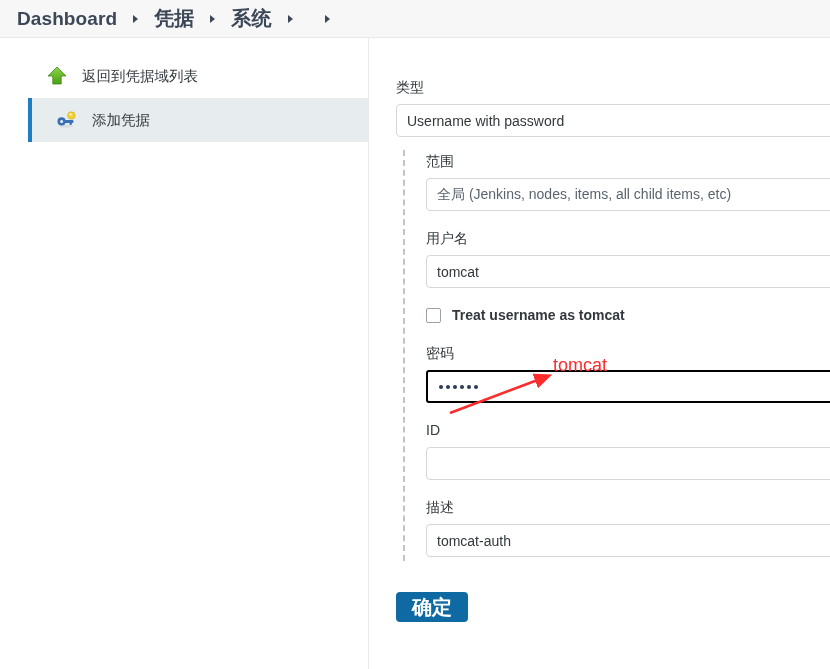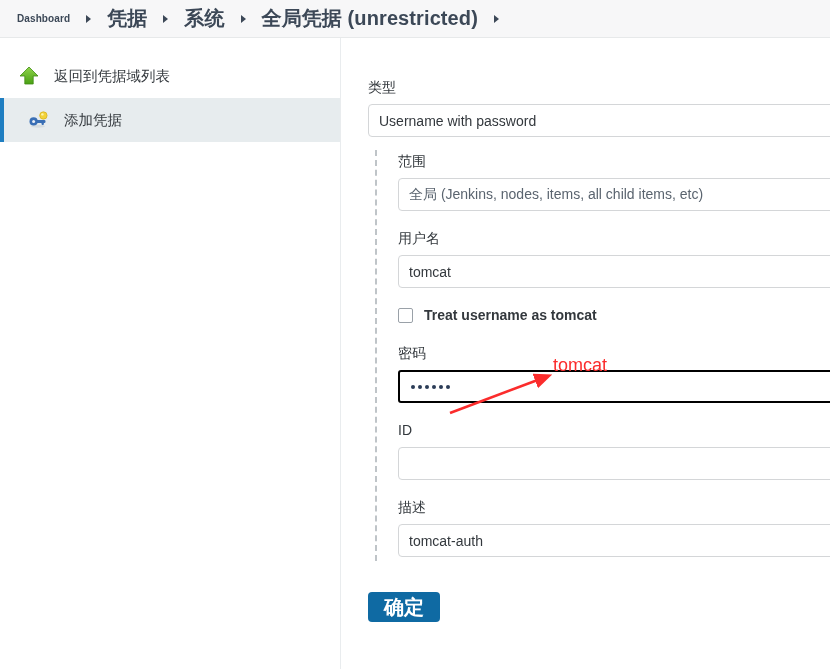--- a/index.html
+++ b/index.html
@@ -20,21 +20,21 @@
   #app-header {
     height: 38px;
     background: #f7f7f8;
     border-bottom: 1px solid #e7e9ea;
     display: flex;
     align-items: center;
     padding-left: 17px;
     box-sizing: border-box;
   }
   .crumb {
-    font-size: 10px;
+    font-size: 19px;
     font-weight: bold;
     color: #3c4857;
     letter-spacing: 0.1px;
     white-space: nowrap;
   }
   .crumb-cn { font-size: 20px; }
   .crumb-sep {
     width: 0;
     height: 0;
     border-left: 5px solid #3c4857;
@@ -42,20 +42,21 @@
     border-bottom: 4px solid transparent;
     margin: 0 16px;
     flex: none;
   }
 
   
   #page-body {
     display: flex;
     height: 631px;
     position: relative;
+    margin-left: 28px;
   }
 
   
   #sidebar {
     width: 341px;
     flex: none;
     border-right: 1px solid #e9ecee;
     box-sizing: border-box;
     padding-top: 16px;
     background: #ffffff;
@@ -219,21 +220,20 @@
 </head>
 <body>
 
 <div id="app-header">
   <span class="crumb">Dashboard</span>
   <span class="crumb-sep"></span>
   <span class="crumb crumb-cn">凭据</span>
   <span class="crumb-sep"></span>
   <span class="crumb crumb-cn">系统</span>
   <span class="crumb-sep"></span>
-  <span class="crumb crumb-cn">全局凭据 (unrestricted)</span>
   <span class="crumb-sep"></span>
 </div>
 
 <div id="page-body">
 
   <div id="sidebar">
 
     <div class="side-item">
       <span class="side-icon">
         <svg viewBox="0 0 22 22" width="22" height="22" xmlns="http://www.w3.org/2000/svg">

